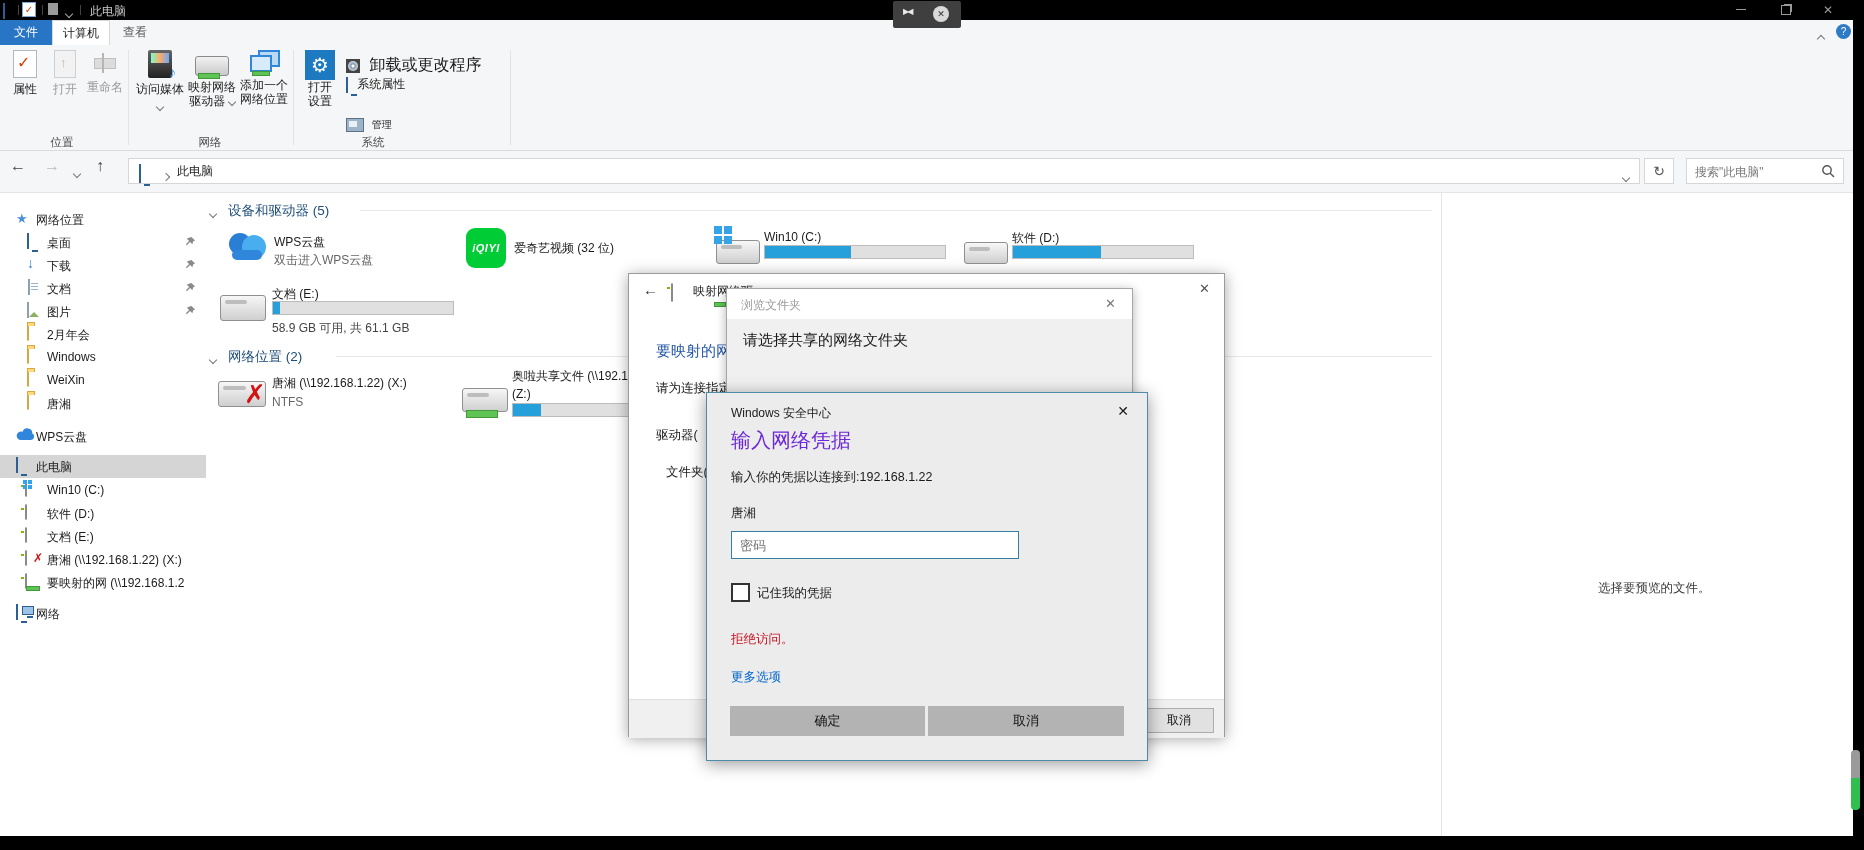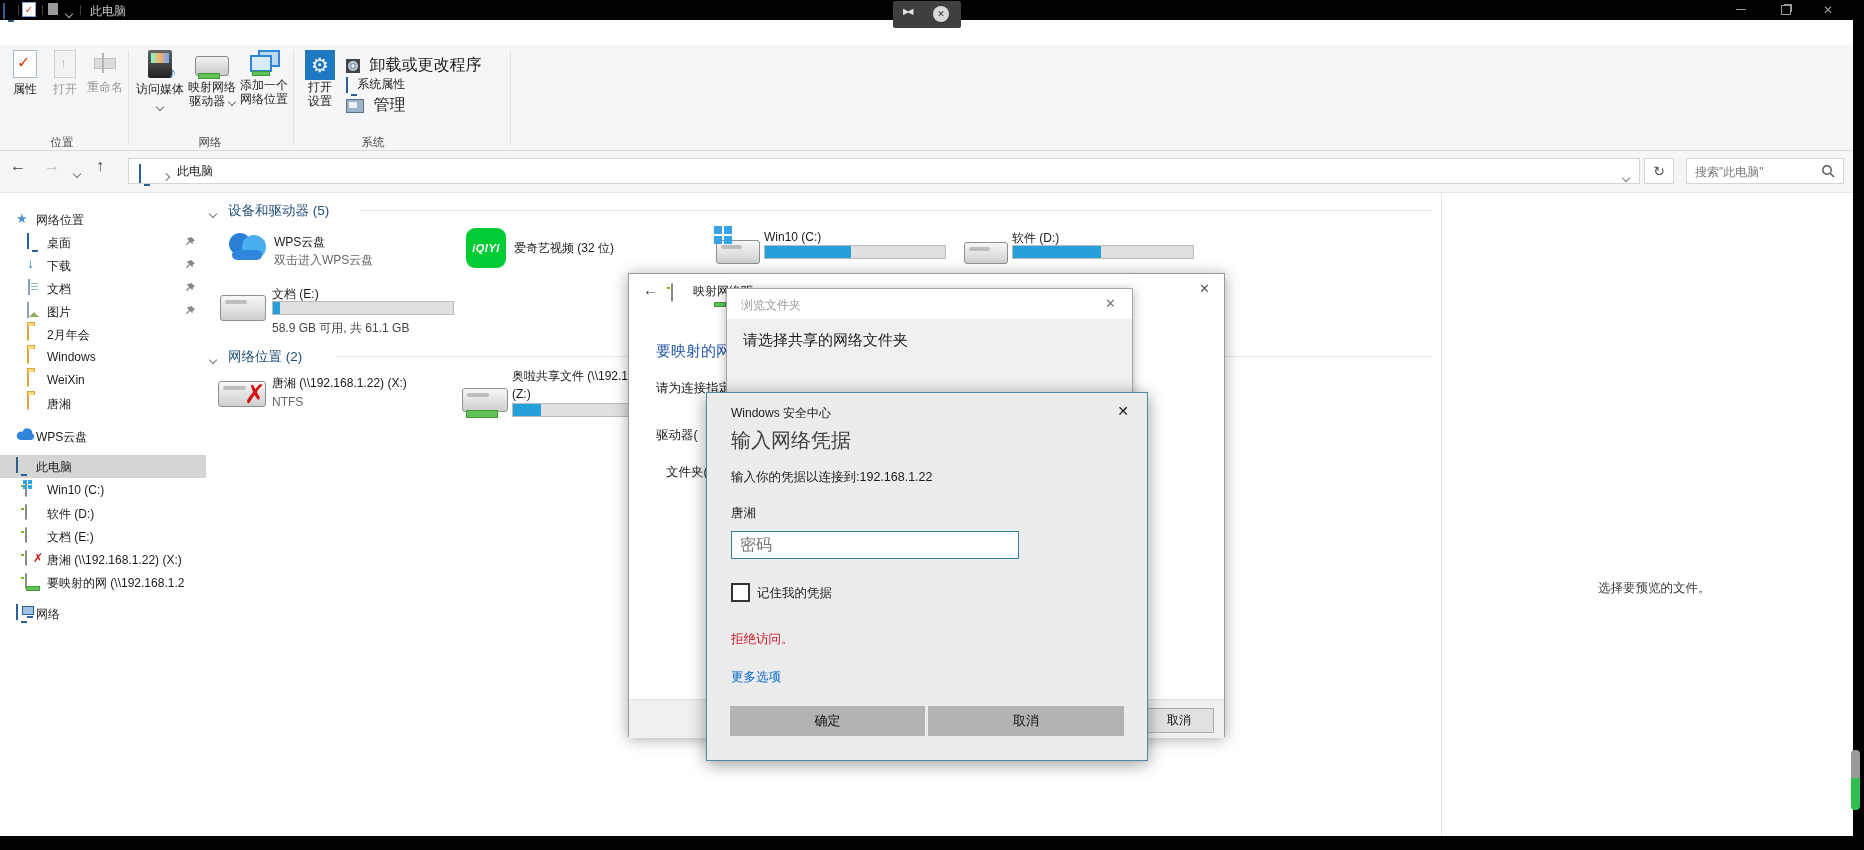--- a/index.html
+++ b/index.html
@@ -89,20 +89,27 @@
 
     <div class="winctl" style="right:95px">
           <span style="width:10px;height:1px;background:#9a9a9a;display:inline-block"></span>
         </div>
     <div class="winctl" style="right:50px">
           <span style="width:8px;height:8px;border:1px solid #9a9a9a;display:inline-block;box-shadow:2px -2px 0 -1px #9a9a9a"></span>
         </div>
     <div class="winctl" style="right:8px;font-size:12px">✕</div>
   </div>
 
+  <div id="tabrow">
+    <div class="tab" style="left:0;width:52px;background:#2875c5;color:#fff">文件</div>
+    <div class="tab" style="left:52px;width:58px;background:#fff;border:1px solid #d8d8d8;border-bottom:none;box-sizing:border-box">计算机</div>
+    <div class="tab" style="left:112px;width:46px;color:#555">查看</div>
+    <span class="abs" style="left:1818px;top:9px"><span class="chv" style="transform:rotate(-135deg)"></span></span>
+    <span class="abs" style="left:1836px;top:4px;width:15px;height:15px;border-radius:50%;background:#2f7ac5;color:#fff;font-size:10px;text-align:center;line-height:15px">?</span>
+  </div>
 
   <div id="ribbon">
     <div class="rsep" style="left:128px"></div>
     <div class="rsep" style="left:293px"></div>
     <div class="rsep" style="left:510px"></div>
 
     <div class="abs" style="left:4px;top:5px;width:42px;text-align:center">
       <span style="display:inline-block;position:relative;width:22px;height:26px;background:#fff;border:1px solid #b0b8c0"><span style="position:absolute;left:3px;top:2px;color:#d83b01;font-size:16px;font-weight:bold">✓</span></span>
       <div class="rbtn-label">属性</div>
     </div>
@@ -143,21 +150,21 @@
       <div class="rbtn-label">设置</div>
     </div>
     <div class="abs nowrap" style="left:346px;top:10px;font-size:16px">
       <span style="display:inline-block;position:relative;width:14px;height:14px;background:#444;vertical-align:middle;margin-right:5px"><span style="position:absolute;left:2px;top:2px;width:10px;height:10px;border-radius:50%;background:radial-gradient(circle,#fff 0 1px,#8899aa 2px,#ccd9e6 5px)"></span></span>
       <span>卸载或更改程序</span>
     </div>
     <div class="abs nowrap" style="left:346px;top:31px;font-size:12px">
       <span style="display:inline-block;vertical-align:middle;margin-right:6px"><span class="smon"></span></span>
       <span>系统属性</span>
     </div>
-    <div class="abs nowrap" style="left:346px;top:50px;font-size:16px">
+    <div class="abs nowrap" style="left:346px;top:73px;font-size:10px">
       <span style="display:inline-block;position:relative;width:16px;height:12px;background:#9db3c8;border:1px solid #5c7purple088;border:1px solid #5c7088;vertical-align:middle;margin-right:5px"><span style="position:absolute;left:2px;top:2px;width:8px;height:6px;background:#e8f0f8"></span></span>
       <span>管理</span>
     </div>
     <div class="glabel" style="left:341px;width:64px">系统</div>
   </div>
 
   <div id="addr">
     <span class="navarrow" style="left:10px">←</span>
     <span class="navarrow" style="left:44px;color:#bdbdbd">→</span>
     <span class="abs" style="left:74px;top:13px"><span class="chv"></span></span>
@@ -350,24 +357,24 @@
     <div class="abs" style="left:0;top:0;width:100%;height:30px;background:#fff">
       <span class="abs nowrap" style="left:14px;top:8px;font-size:12px;color:#9b9b9b">浏览文件夹</span>
       <span class="xclose" style="right:16px;top:7px;color:#777">✕</span>
     </div>
     <div class="abs nowrap" style="left:16px;top:42px;font-size:15px">请选择共享的网络文件夹</div>
   </div>
 
   <div class="dlg" style="left:706px;top:392px;width:442px;height:369px;background:#ececec;border:1px solid #4d8ba8;box-shadow:0 3px 16px rgba(0,0,0,.4);z-index:30">
     <div class="abs nowrap" style="left:24px;top:12px;font-size:12px">Windows 安全中心</div>
     <span class="xclose" style="right:18px;top:10px;font-size:14px;color:#1a1a1a">✕</span>
-    <div class="abs nowrap" style="left:24px;top:34px;font-size:20px;color:#404040">输入网络凭据</div>
+    <div class="abs nowrap" style="left:24px;top:34px;font-size:20px;color:#6d28d9">输入网络凭据</div>
     <div class="abs nowrap" style="left:24px;top:76px;font-size:12.5px">输入你的凭据以连接到:192.168.1.22</div>
     <div class="abs nowrap" style="left:24px;top:112px;font-size:12.5px">唐湘</div>
-    <input class="abs" style="left: 24px; top: 138px; width: 288px; height: 28px; box-sizing: border-box; border: 1px solid rgb(53, 128, 158); background: rgb(255, 255, 255); font-size: 16px; padding-left: 8px; outline: none; font-family: inherit;" type="password" placeholder="密码">
+    <input class="abs" style="left: 24px; top: 138px; width: 288px; height: 28px; box-sizing: border-box; border: 1px solid rgb(53, 128, 158); background: rgb(255, 255, 255); font-size: 13px; padding-left: 8px; outline: none; font-family: inherit;" type="password" placeholder="密码">
     <span class="abs" style="left:24px;top:190px;width:15px;height:15px;background:#fff;border:2px solid #333"></span>
     <span class="abs nowrap" style="left:50px;top:192px;font-size:12.5px">记住我的凭据</span>
     <div class="abs nowrap err" style="left:24px;top:238px;font-size:12.5px">拒绝访问。</div>
     <div class="abs nowrap link" style="left:24px;top:276px;font-size:12.5px">更多选项</div>
     <div class="dbtn" style="left:23px;top:313px;width:195px;height:30px;background:#b3b3b3;font-size:13px">确定</div>
     <div class="dbtn" style="left:221px;top:313px;width:196px;height:30px;background:#b3b3b3;font-size:13px">取消</div>
   </div>
 
  </div>
 

